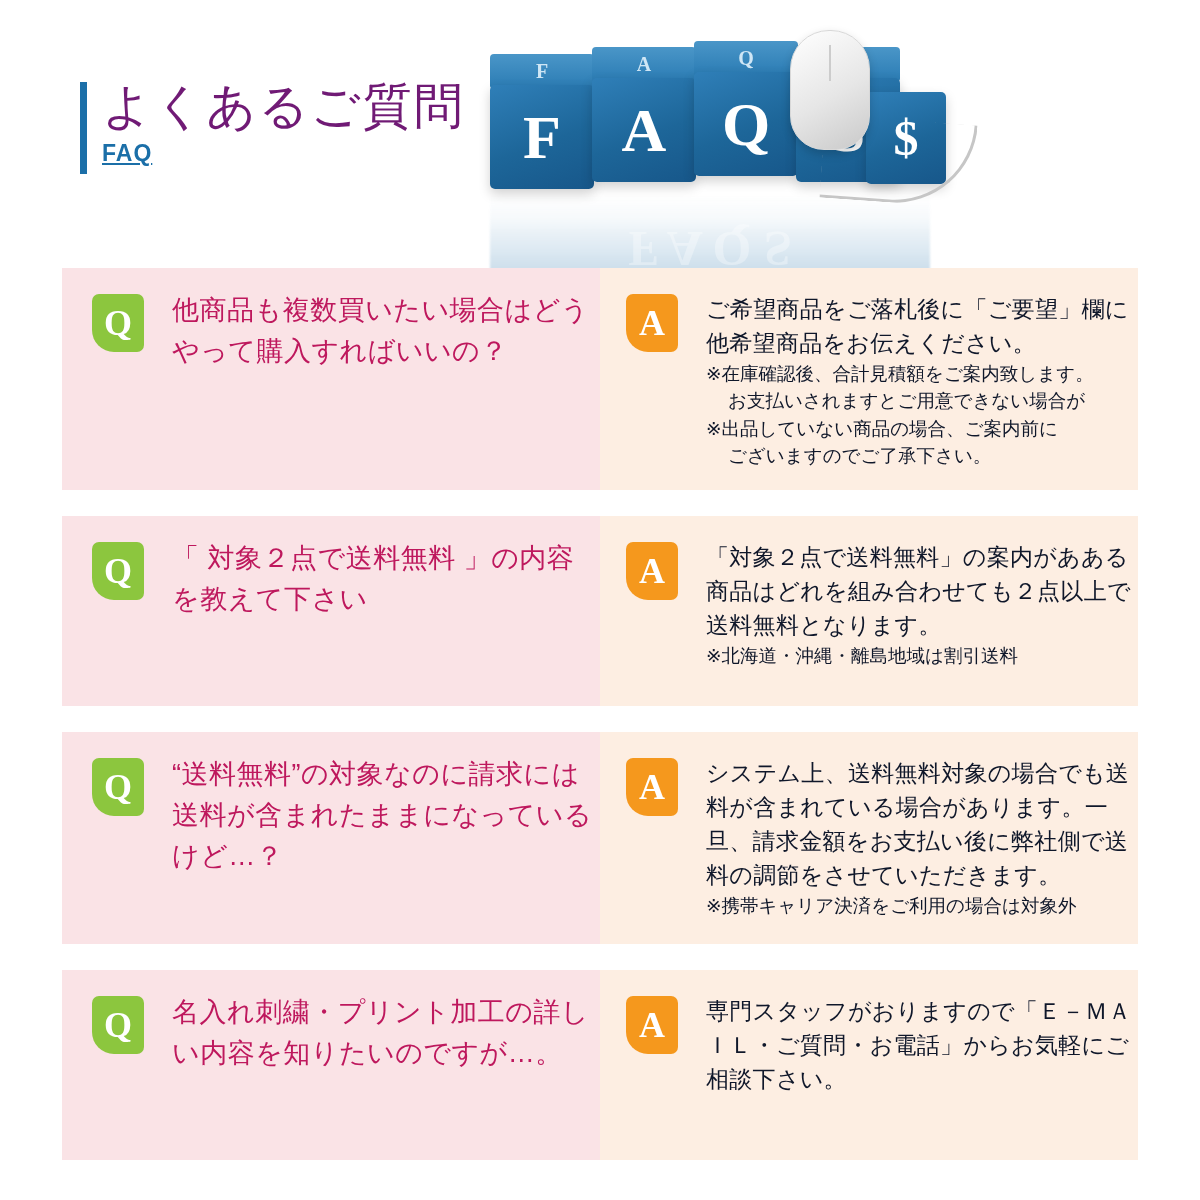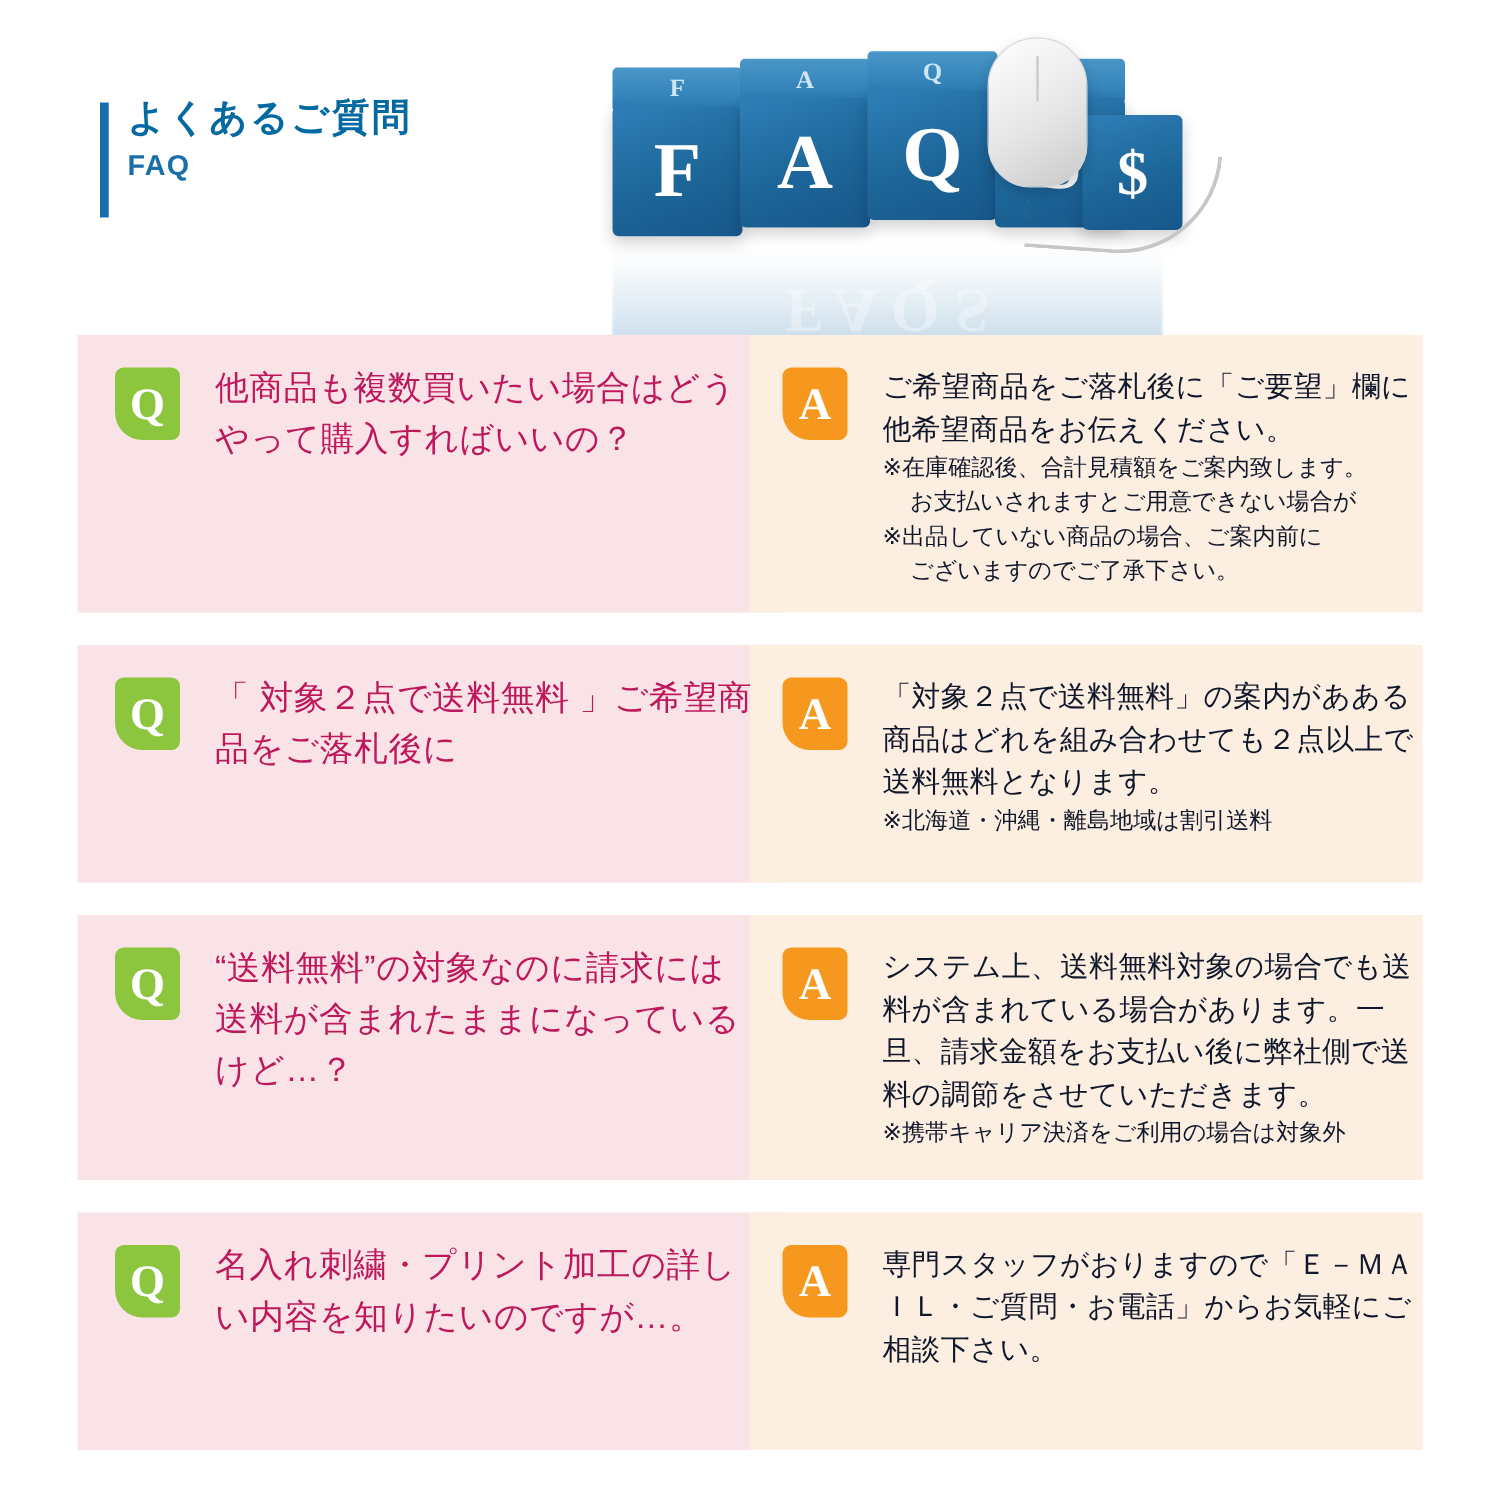--- a/index.html
+++ b/index.html
@@ -32,33 +32,34 @@
   }
   .title-bar {
     position: absolute;
     left: 0;
     top: 4px;
     width: 7px;
     height: 92px;
     background: #1b6fa8;
   }
   .title-main {
-    font-size: 30px;
+    font-size: 49px;
     letter-spacing: 2px;
-    color: #0369a1;
-    font-weight: 700;
+    color: #701a75;
+    font-weight: 400;
     line-height: 1.15;
     white-space: nowrap;
   }
   .title-sub {
     font-size: 23px;
     letter-spacing: 1px;
     color: #1b6fa8;
     font-weight: 700;
     margin-top: 6px;
+    text-decoration: underline;
   }
 
   
   .cube-art {
     position: absolute;
     left: 470px;
     top: 20px;
     width: 540px;
     height: 250px;
   }
@@ -305,21 +306,21 @@
       <span class="a-note indent">ございますのでご了承下さい。</span>
     </div>
   </div>
 
   <div class="faq-row r2">
     <div class="q-panel"></div>
     <div class="q-arrow"></div>
     <div class="a-panel"></div>
     <div class="badge badge-q">Q</div>
     <div class="badge badge-a">A</div>
-    <div class="q-text">「 対象２点で送料無料 」ご希望商品をご落札後に</div>
+    <div class="q-text">「 対象２点で送料無料 」の内容を教えて下さい</div>
     <div class="a-text">
       <span class="a-line">「対象２点で送料無料」の案内があある商品はどれを組み合わせても２点以上で送料無料となります。</span>
       <span class="a-note">※北海道・沖縄・離島地域は割引送料</span>
     </div>
   </div>
 
   <div class="faq-row r3">
     <div class="q-panel"></div>
     <div class="q-arrow"></div>
     <div class="a-panel"></div>

